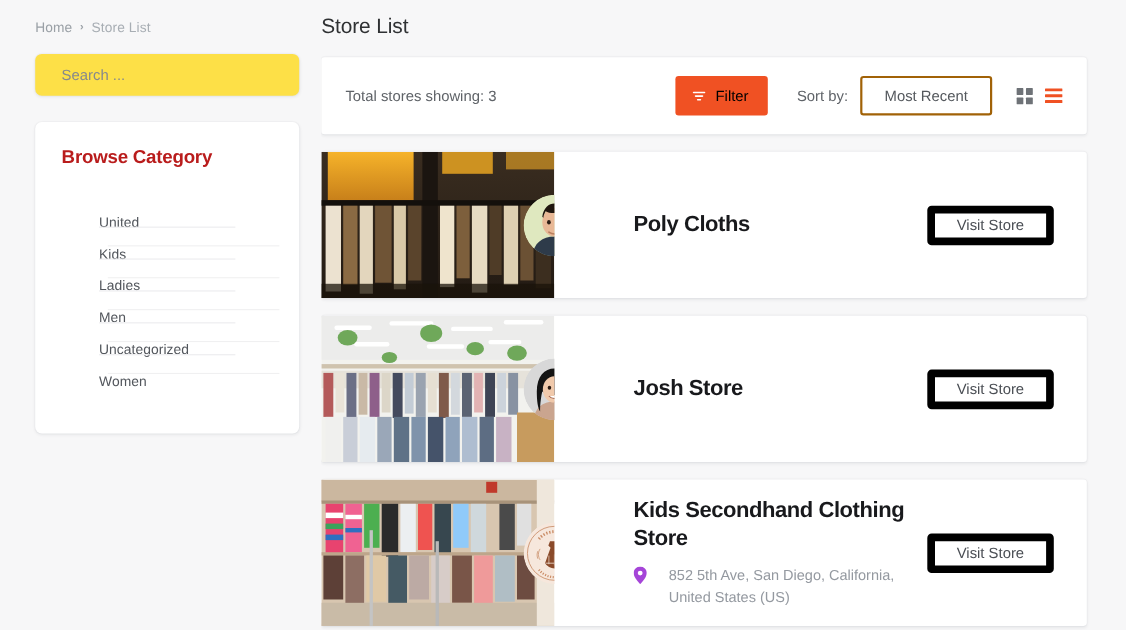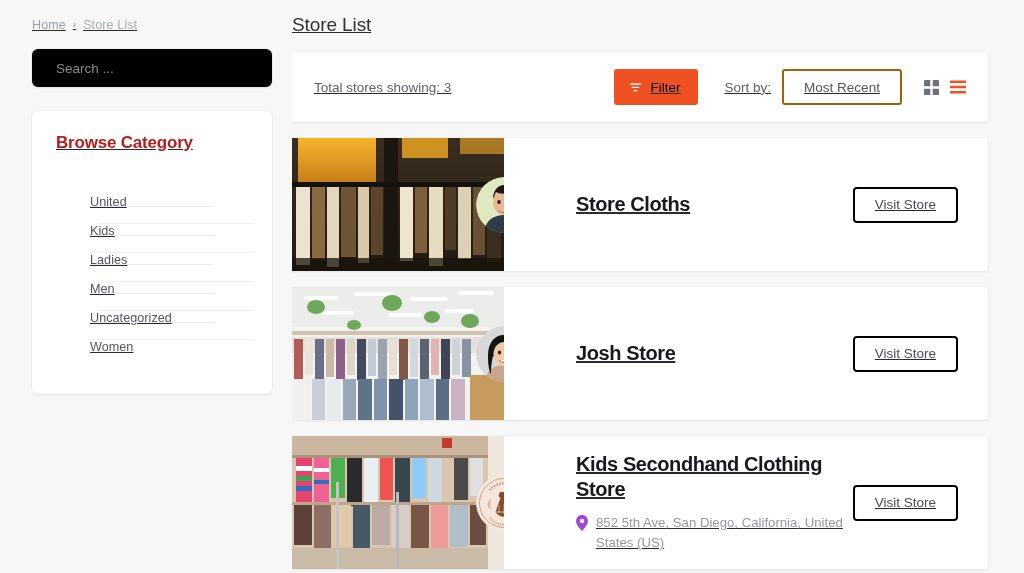--- a/index.html
+++ b/index.html
@@ -17,21 +17,20 @@
     color: #2b2b2b;
     -webkit-font-smoothing: antialiased;
   }
 
   .page {
     position: relative;
     width: 1024px;
     height: 557px;
     display: flex;
     align-items: flex-start;
-    text-decoration: underline;
   }
 
   
   .sidebar {
     width: 292px;
     flex: 0 0 292px;
     height: 573px;
     padding: 18px 20px 0 32px;
     background: #f7f7f8;
   }
@@ -52,21 +51,21 @@
     color: #9aa0a6;
     font-size: 10px;
     font-weight: bold;
     line-height: 1;
   }
   .breadcrumb .crumb-current { color: #a8aeb4; }
 
   .search-box {
     width: 240px;
     height: 38px;
-    background: #000000;
+    background: #fde047;
     border: none;
     border-radius: 6px;
     box-shadow: 0 1px 3px rgba(16,24,40,0.07), 0 0 0 1px rgba(16,24,40,0.02);
     font-family: "Liberation Sans", sans-serif;
     font-size: 13.5px;
     color: #5f6368;
     padding: 0 16px 0 24px;
     outline: none;
   }
   .search-box::placeholder { color: #86898d; }
@@ -270,21 +269,21 @@
     font-size: 20px;
     font-weight: bold;
     color: #18191c;
     letter-spacing: -0.4px;
     line-height: 1.25;
   }
 
   .store-address {
     display: flex;
     align-items: flex-start;
-    gap: 8px;
+    gap: 20px;
     margin-top: 11px;
     font-size: 13.2px;
     color: #9499a0;
     line-height: 1.5;
     max-width: 320px;
   }
   .pin-icon {
     flex: 0 0 auto;
     width: 12px;
     height: 16px;
@@ -292,21 +291,21 @@
     display: block;
   }
 
   .store-action {
     display: flex;
     align-items: center;
     padding-right: 30px;
   }
 
   .visit-btn {
-    border: 2px solid #000000;
+    border: 7px solid #000000;
     background: #ffffff;
     border-radius: 4px;
     height: 36px;
     padding: 0 20px;
     font-family: "Liberation Sans", sans-serif;
     font-size: 13.5px;
     color: #4a4e54;
     cursor: pointer;
     white-space: nowrap;
   }
@@ -468,21 +467,21 @@
               <ellipse cx="28" cy="25" rx="11" ry="13" fill="#e8b896"></ellipse>
               <path d="M17 20c1-8 6-12 11-12s11 3 11 12c0 2-1 3-1 3-1-5-3-7-5-7-4 1-10 1-13-1-1 2-2 4-2 6 0 0-1-1-1-1z" fill="#20160f"></path>
               <ellipse cx="23" cy="25" rx="1.7" ry="2" fill="#2b1d14"></ellipse>
               <ellipse cx="33" cy="25" rx="1.7" ry="2" fill="#2b1d14"></ellipse>
               <path d="M23 34c3 2 7 2 10 0" stroke="#b9805f" stroke-width="1.4" fill="none" stroke-linecap="round"></path>
             </svg>
           </div>
         </div>
 
         <div class="store-info">
-          <div class="store-name">Store Cloths</div>
+          <div class="store-name">Poly Cloths</div>
         </div>
 
         <div class="store-action">
           <button class="visit-btn">Visit Store</button>
         </div>
       </article>
 
       <article class="store-card">
         <div class="store-banner">
           <svg class="banner-art" viewBox="0 0 212 133" preserveAspectRatio="xMidYMid slice" aria-hidden="true">

